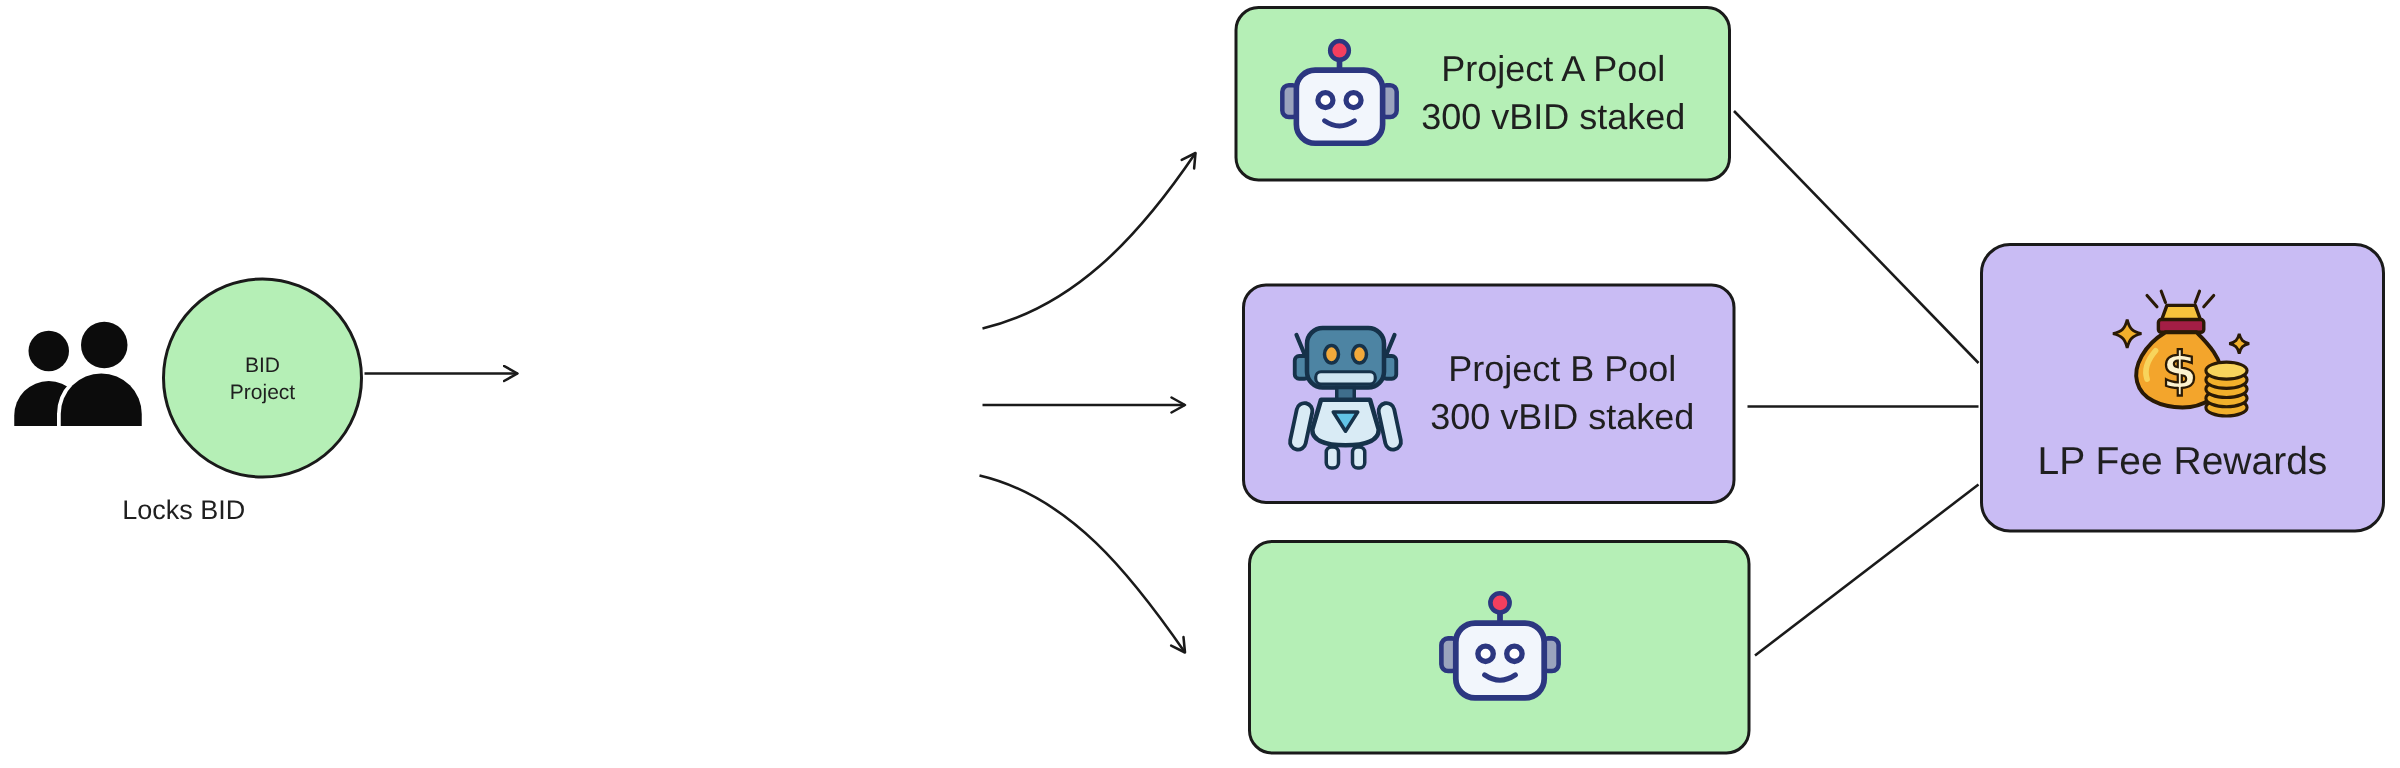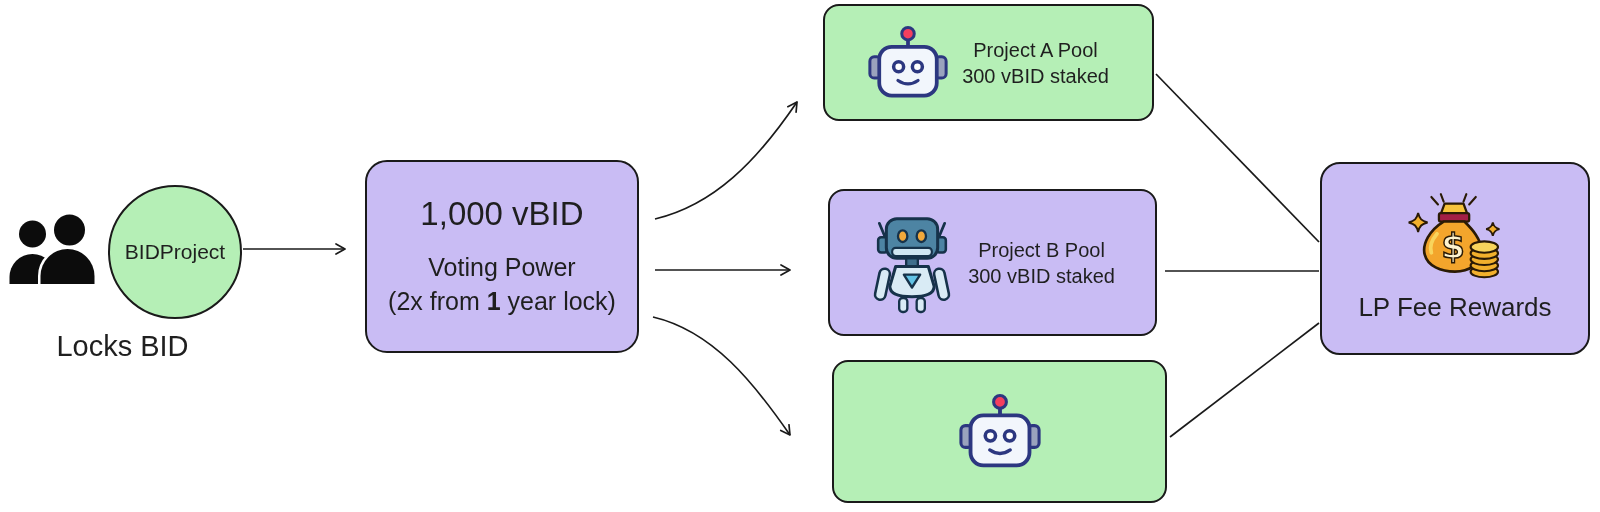--- a/index.html
+++ b/index.html
@@ -19,45 +19,45 @@
     border:2px solid #1a1a1a;
     box-sizing:border-box;
     display:flex;align-items:center;justify-content:center;
   }
   .fill-green{background:var(--green,#b5efb6);}
   .fill-purple{background:var(--purple,#c9bcf4);}
 
   #holders-circle{
     left:108px;top:185px;width:134px;height:134px;
     border-radius:50%;
-    flex-direction:row;
-    font-size:21px;line-height:1.3;text-align:center;
+    flex-direction:column;
+    font-size:14px;line-height:1.3;text-align:center;
   }
   #holders-caption{
     left:15px;top:330px;width:215px;
-    text-align:center;font-size:29px;
+    text-align:center;font-size:18px;
   }
   #voting-box{
     left:365px;top:160px;width:274px;height:193px;
     border-radius:22px;
     flex-direction:column;text-align:center;
   }
   #voting-box .amount{font-size:33px;margin-bottom:18px;}
   #voting-box .sub{font-size:25px;line-height:1.35;}
   #voting-box .lock-bold{font-weight:700;}
 
   .pool{
     border-radius:16px;
     gap:14px;
     padding:0 10px;
   }
   #pool-a{left:823px;top:4px;width:331px;height:117px;}
   #pool-b{left:828px;top:189px;width:329px;height:147px;}
   #pool-c{left:832px;top:360px;width:335px;height:143px;}
-  .pool .txt{text-align:center;font-size:20px;line-height:1.3;}
+  .pool .txt{text-align:center;font-size:24px;line-height:1.3;}
   .pool svg{flex:0 0 auto;}
 
   #rewards-box{
     left:1320px;top:162px;width:270px;height:193px;
     border-radius:20px;
     flex-direction:column;text-align:center;
   }
   #rewards-box .txt{font-size:26px;line-height:1.3;margin-top:4px;}
 
   #people-icon-wrap{left:6px;top:206px;width:97px;height:80px;}
@@ -100,25 +100,20 @@
       </g>
     </svg>
   </div>
 
   <div class="node fill-green" id="holders-circle">
     <div>BID</div>
     <div>Project</div>
   </div>
   <div class="abs" id="holders-caption">Locks BID</div>
 
-  <div class="node fill-purple" id="voting-box">
-    <div class="amount">1,000 vBID</div>
-    <div class="sub">Voting Power</div>
-    <div class="sub"><span>(2x from </span><span class="lock-bold">1</span><span> year lock)</span></div>
-  </div>
 
   <div class="node pool fill-green" id="pool-a">
     <svg viewBox="0 0 64 64" width="80" height="80" xmlns="http://www.w3.org/2000/svg">
       <line x1="32" y1="12" x2="32" y2="21" stroke="#2c3780" stroke-width="3"></line>
       <circle cx="32" cy="8.5" r="5" fill="#f43f5e" stroke="#2c3780" stroke-width="2.4"></circle>
       <rect x="1.5" y="27" width="9" height="17" rx="3.5" fill="#9aa3bd" stroke="#2c3780" stroke-width="2.4"></rect>
       <rect x="53.5" y="27" width="9" height="17" rx="3.5" fill="#9aa3bd" stroke="#2c3780" stroke-width="2.4"></rect>
       <rect x="9" y="19" width="46" height="39" rx="10" fill="#f2f6fc" stroke="#2c3780" stroke-width="3"></rect>
       <circle cx="24.5" cy="35" r="4" fill="#ffffff" stroke="#2c3780" stroke-width="2.8"></circle>
       <circle cx="39.5" cy="35" r="4" fill="#ffffff" stroke="#2c3780" stroke-width="2.8"></circle>

